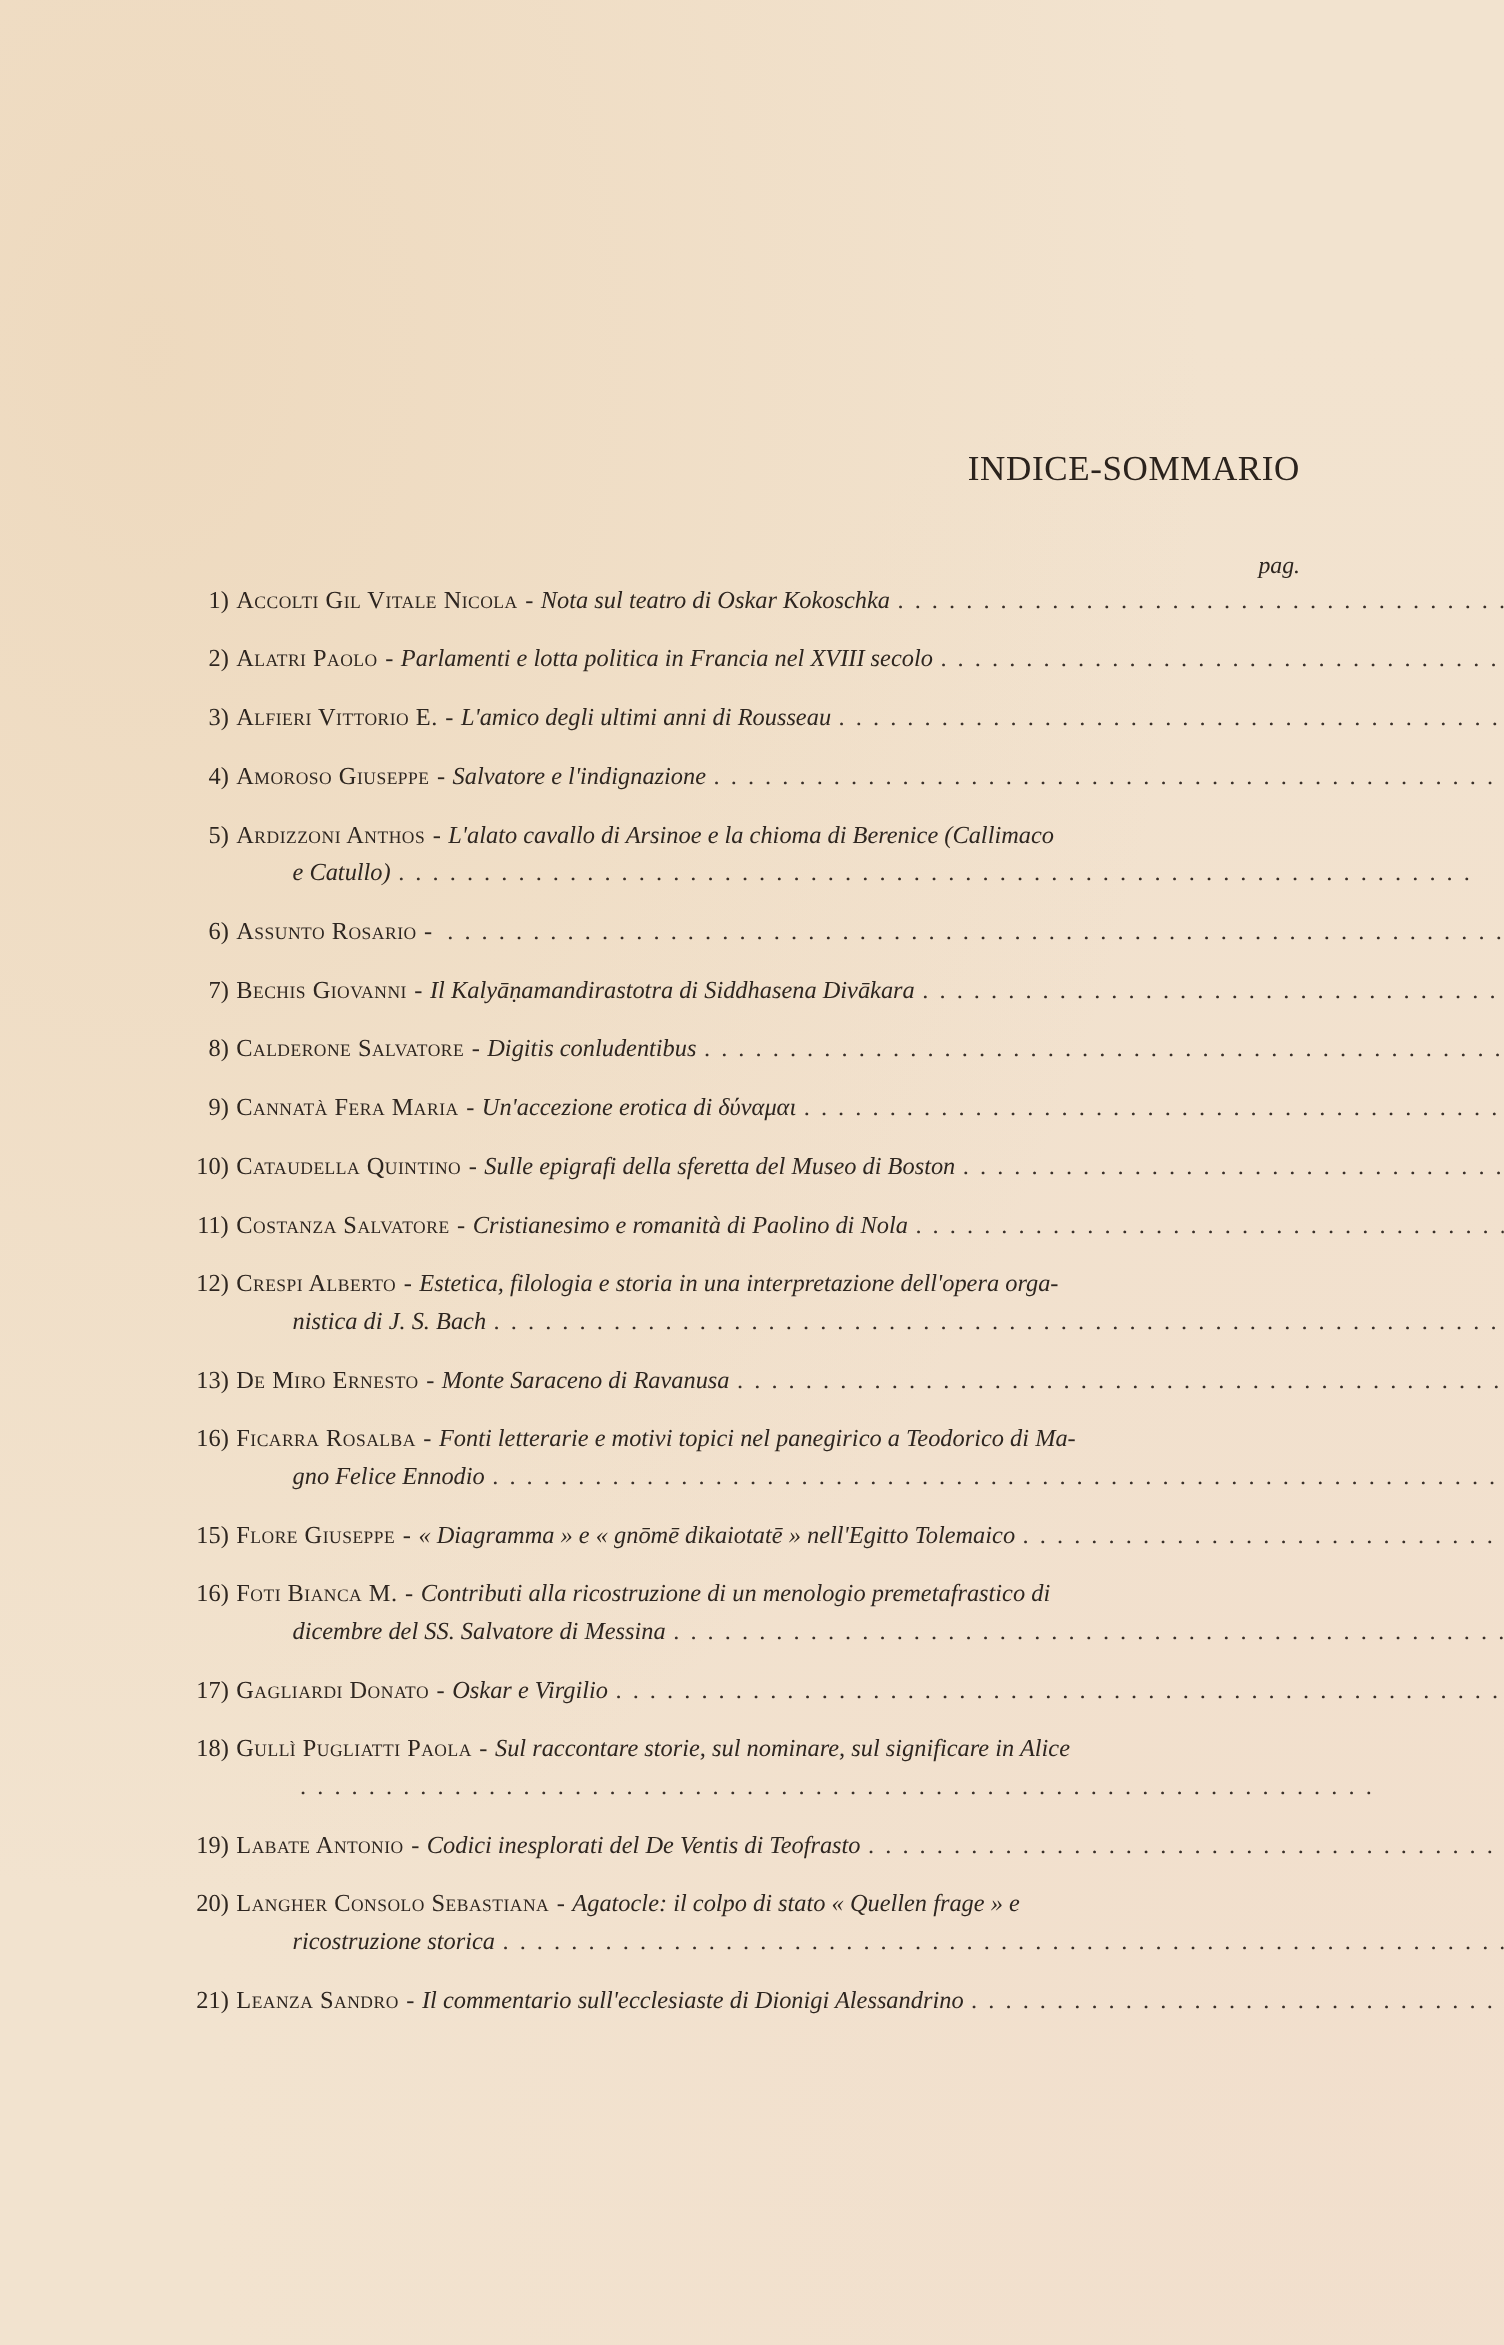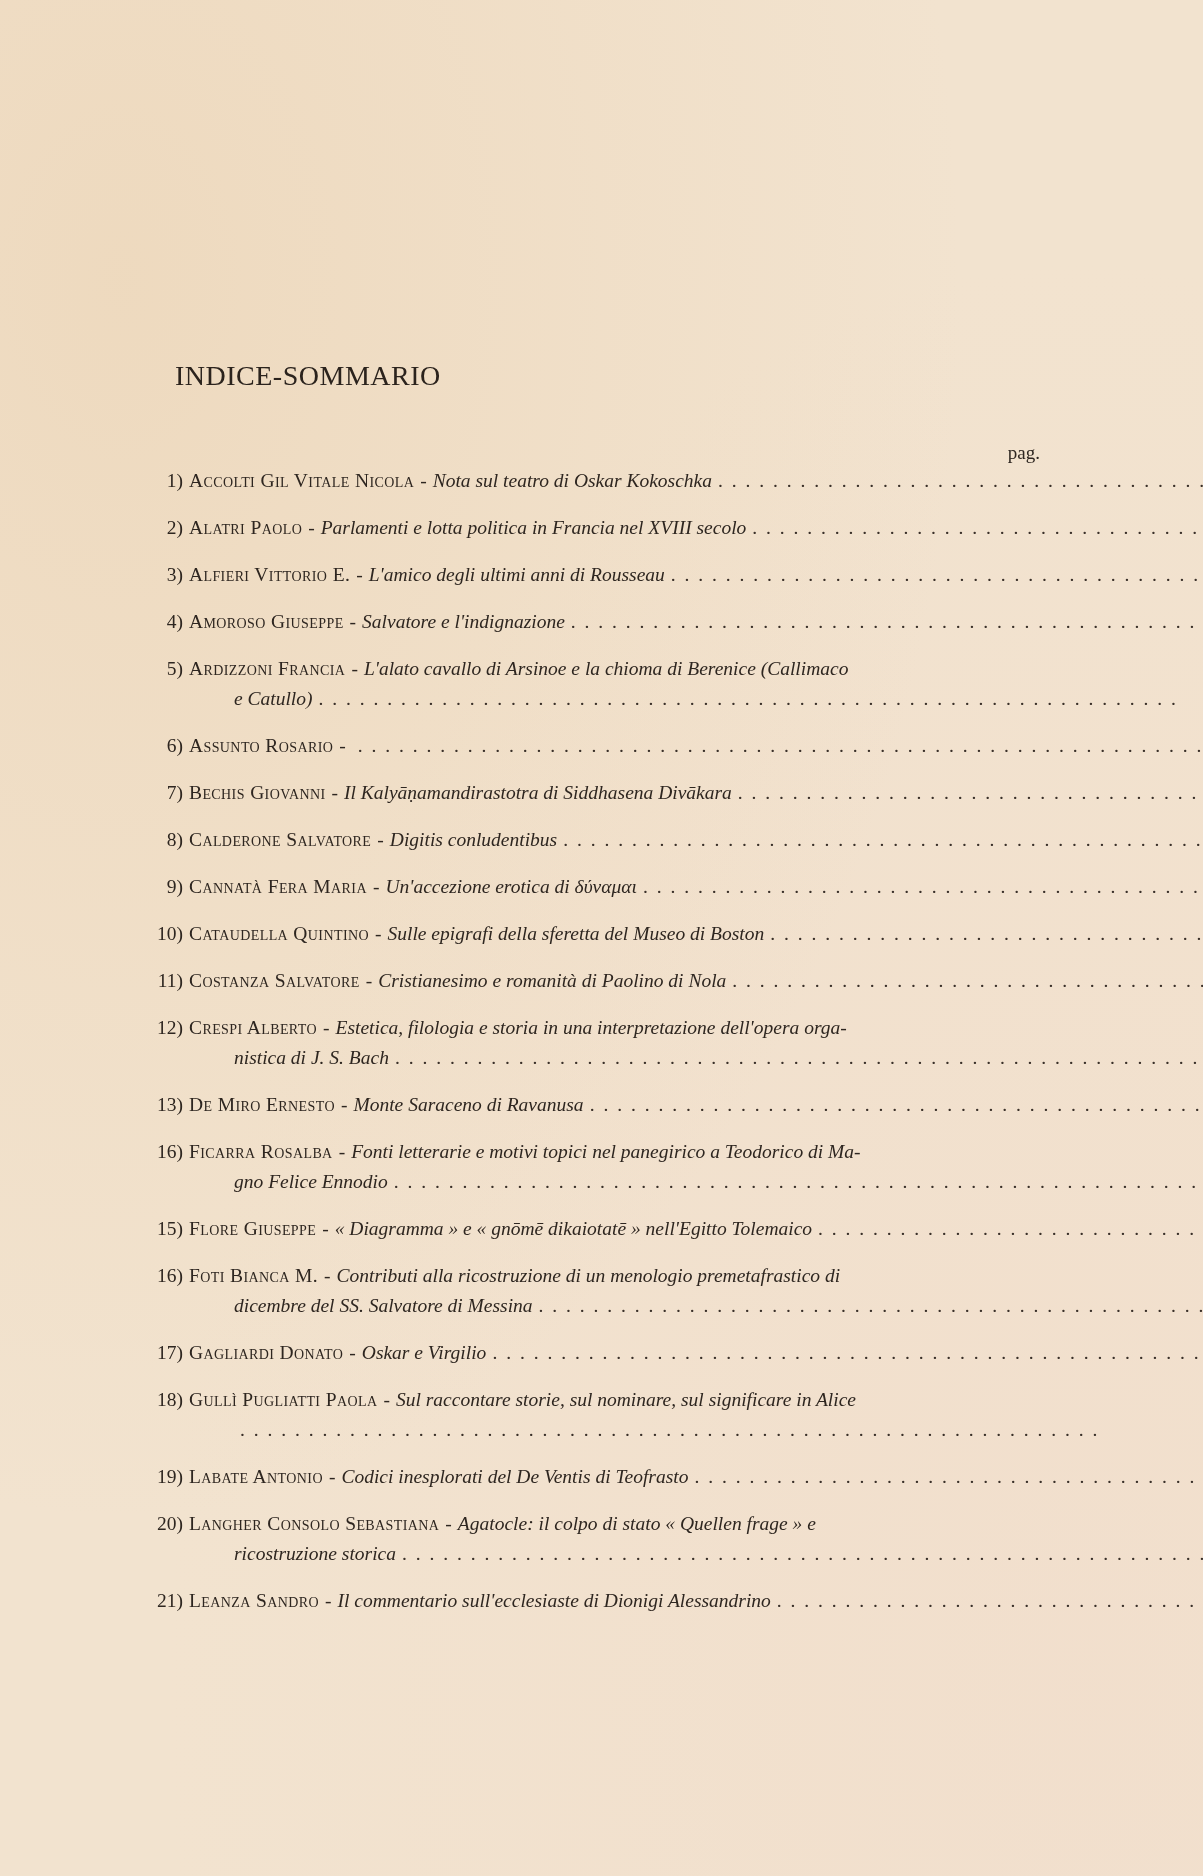--- a/index.html
+++ b/index.html
@@ -15,30 +15,31 @@
       position: relative;
       overflow: hidden;
     }
     .page {
       position: absolute;
       left: 135px;
       top: 360px;
       width: 905px;
     }
     .title {
-      text-align: left;
+      text-align: right;
       font-size: 28px;
       letter-spacing: 0.5px;
       margin: 0 0 50px 0;
       padding-left: 40px;
       font-weight: normal;
       color: #2b231d;
     }
     .pag-label {
       text-align: right;
+      font-style: italic;
       font-size: 19px;
       margin-right: 0;
       margin-bottom: 2px;
     }
     .entry {
       display: flex;
       align-items: flex-start;
       font-size: 19.5px;
       line-height: 30px;
       margin-bottom: 17px;
@@ -133,21 +134,21 @@
             <span class="sep">-</span>
             <span class="work">Salvatore e l'indignazione</span>
             <span class="leader"></span>
           </div>
         </div>
       </div>
       <div class="entry">
         <span class="num">5)</span>
         <div class="body">
           <div class="line">
-            <span class="author">Ardizzoni Francia</span>
+            <span class="author">Ardizzoni Anthos</span>
             <span class="sep">-</span>
             <span class="work">L'alato cavallo di Arsinoe e la chioma di Berenice (Callimaco</span>
           </div>
           <div class="line cont">
             <span class="work">e Catullo)</span>
             <span class="leader"></span>
             <span class="pg">81</span>
           </div>
         </div>
       </div>

